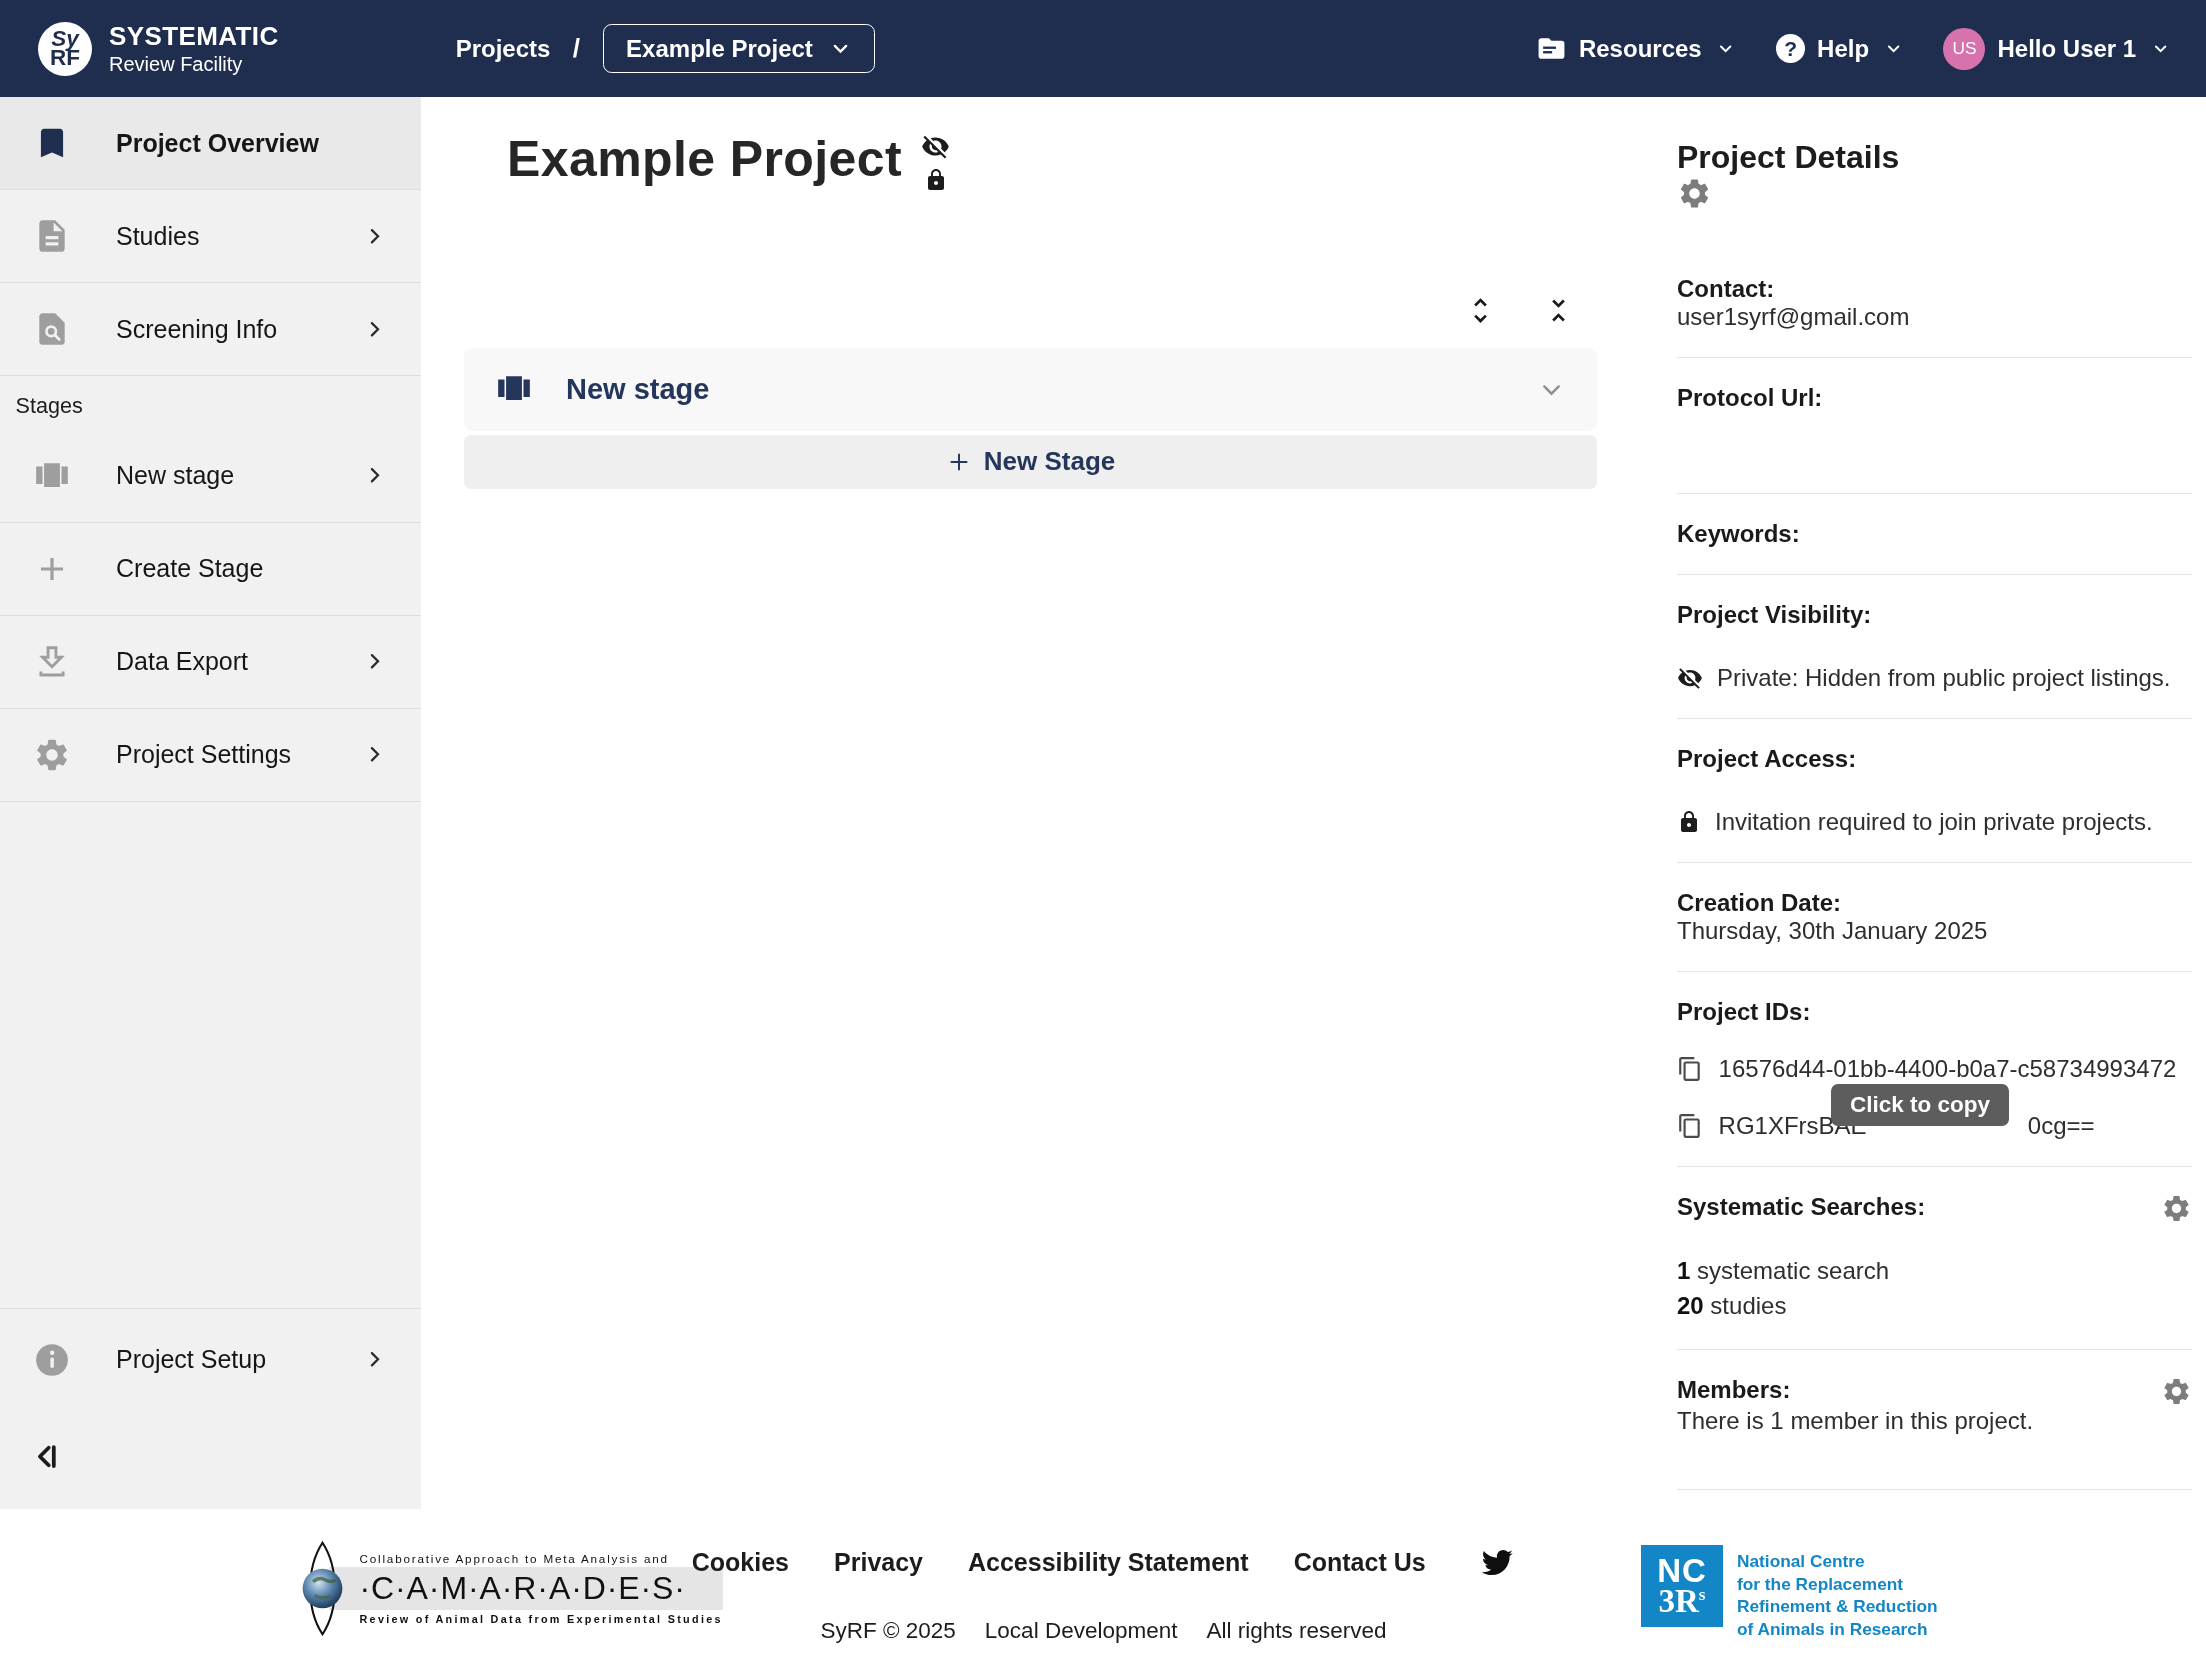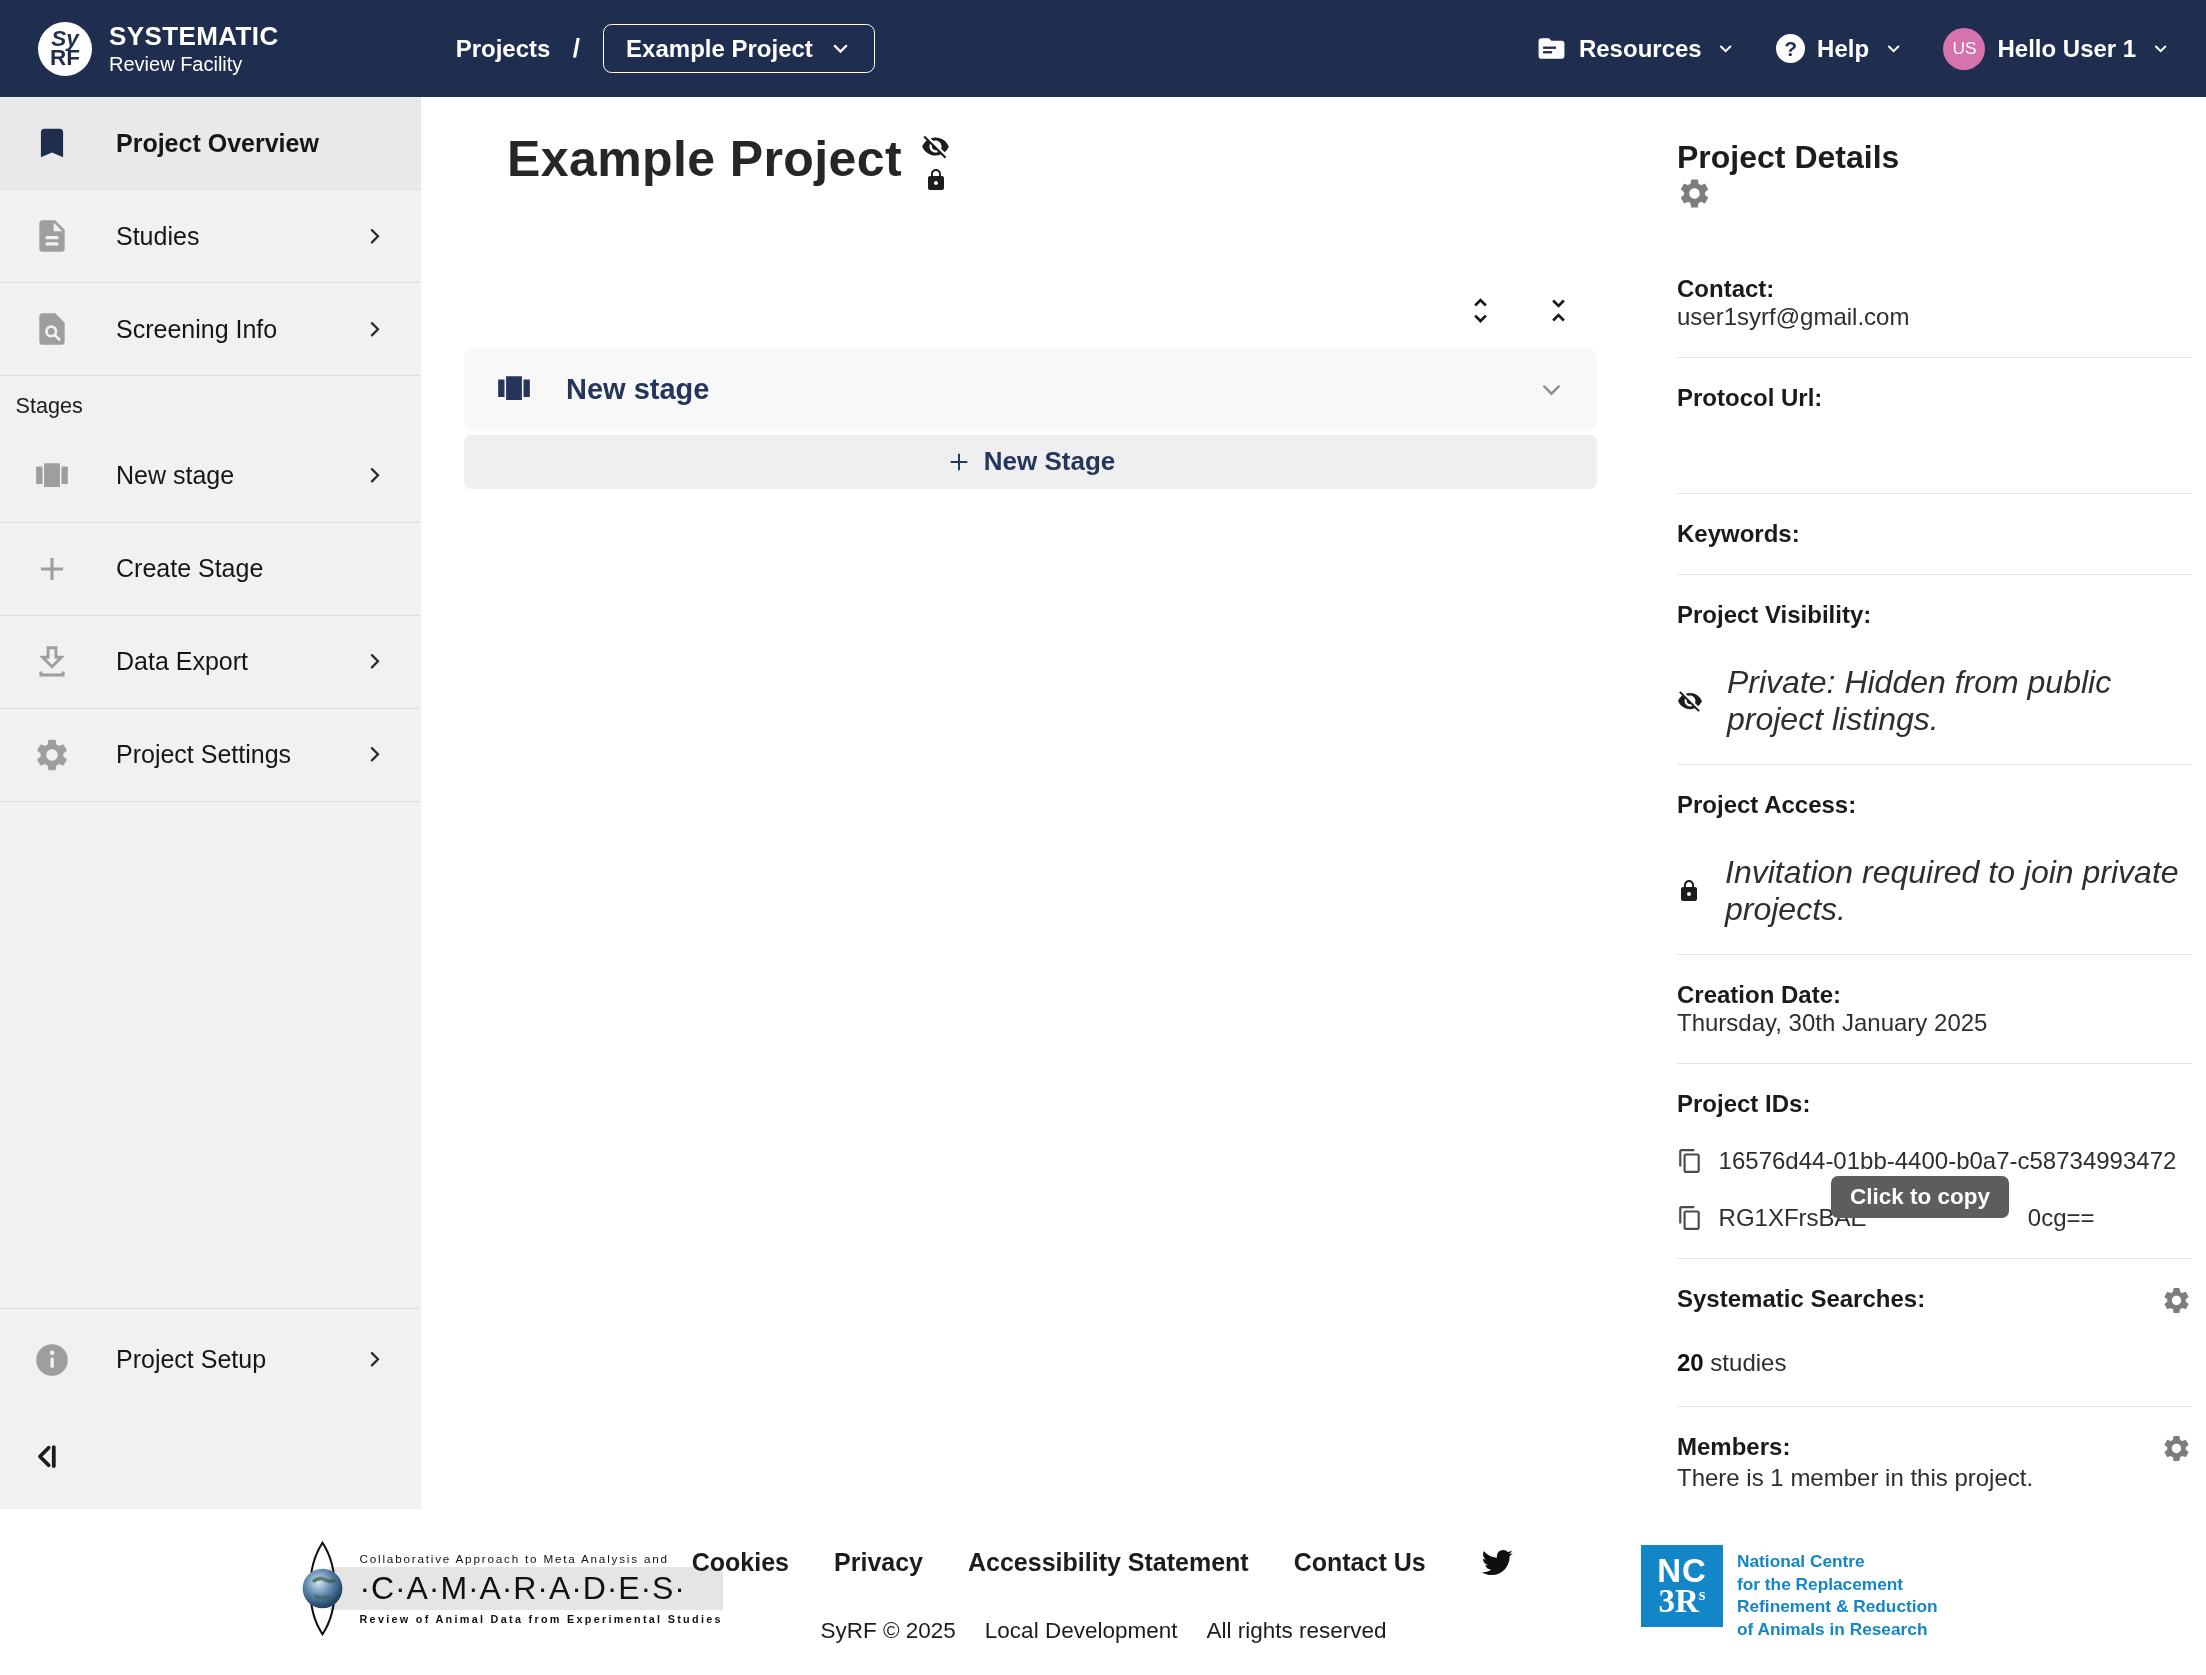--- a/index.html
+++ b/index.html
@@ -103,21 +103,21 @@
     padding: 0 14px 0 30px; overflow: hidden;
   }
   .dt-head { display: flex; align-items: flex-start; justify-content: space-between; margin-top: 42px; flex-direction: column; }
   .dt-title { font-size: 32px; font-weight: bold; color: #1d1d1d; }
   .gear-btn { color: #7d7d7d; cursor: pointer; flex: 0 0 auto; }
   .section { padding: 26px 0; border-bottom: 0.9px solid #e4e4e4; }
   .section.first { padding-top: 64px; }
   .dt-label { font-size: 24px; font-weight: bold; color: #1a1a1a; }
   .dt-value { font-size: 24px; color: #2e2e2e; }
   .dt-spacer { height: 55px; }
-  .icon-line { display: flex; align-items: center; gap: 24px; margin-top: 35px; font-size: 32px; color: #2e2e2e; font-style: italic; }
+  .icon-line { display: flex; align-items: center; gap: 14px; margin-top: 35px; font-size: 24px; color: #2e2e2e; }
   .icon-line .li-icon { color: #1c1c1c; flex: 0 0 auto; }
   .id-row { display: flex; align-items: center; gap: 15.6px; margin-top: 29px; font-size: 24px; color: #2e2e2e; cursor: pointer; position: relative; }
   .copy-icon { color: #4a4a4a; flex: 0 0 auto; }
   .id-hidden-gap { display: inline-block; width: 130px; }
   .tooltip {
     position: absolute; left: 154px; top: -28px;
     background: #5d5d5d; color: #ffffff; font-size: 22.5px; font-weight: bold;
     padding: 7.8px 19px; border-radius: 7px; white-space: nowrap;
   }
   .sec-head { display: flex; align-items: flex-start; justify-content: space-between; }
@@ -386,20 +386,21 @@
   </div>
 
   <div class="section">
     <div class="sec-head">
       <div class="dt-label">Systematic Searches:</div>
       <svg class="gear-btn" width="31" height="31" viewBox="0 0 24 24">
           <path d="M19.14,12.94c0.04-0.3,0.06-0.61,0.06-0.94c0-0.32-0.02-0.64-0.07-0.94l2.03-1.58c0.18-0.14,0.23-0.41,0.12-0.61 l-1.92-3.32c-0.12-0.22-0.37-0.29-0.59-0.22l-2.39,0.96c-0.5-0.38-1.03-0.7-1.62-0.94L14.4,2.81c-0.04-0.24-0.24-0.41-0.48-0.41 h-3.84c-0.24,0-0.43,0.17-0.47,0.41L9.25,5.35C8.66,5.59,8.12,5.92,7.63,6.29L5.24,5.33c-0.22-0.08-0.47,0-0.59,0.22L2.74,8.87 C2.62,9.08,2.66,9.34,2.86,9.48l2.03,1.58C4.84,11.36,4.8,11.69,4.8,12s0.02,0.64,0.07,0.94l-2.03,1.58 c-0.18,0.14-0.23,0.41-0.12,0.61l1.92,3.32c0.12,0.22,0.37,0.29,0.59,0.22l2.39-0.96c0.5,0.38,1.03,0.7,1.62,0.94l0.36,2.54 c0.05,0.24,0.24,0.41,0.48,0.41h3.84c0.24,0,0.44-0.17,0.47-0.41l0.36-2.54c0.59-0.24,1.13-0.56,1.62-0.94l2.39,0.96 c0.22,0.08,0.47,0,0.59-0.22l1.92-3.32c0.12-0.22,0.07-0.47-0.12-0.61L19.14,12.94z M12,15.6c-1.98,0-3.6-1.62-3.6-3.6 s1.62-3.6,3.6-3.6s3.6,1.62,3.6,3.6S13.98,15.6,12,15.6z" fill="currentColor"></path>
         </svg>
     </div>
     <div class="counts">
+      <div class="count-line"><b>1</b><span> systematic search</span></div>
       <div class="count-line"><b>20</b><span> studies</span></div>
     </div>
   </div>
 
   <div class="section members-section">
     <div class="sec-head">
       <div class="dt-label">Members:</div>
       <svg class="gear-btn" width="31" height="31" viewBox="0 0 24 24">
           <path d="M19.14,12.94c0.04-0.3,0.06-0.61,0.06-0.94c0-0.32-0.02-0.64-0.07-0.94l2.03-1.58c0.18-0.14,0.23-0.41,0.12-0.61 l-1.92-3.32c-0.12-0.22-0.37-0.29-0.59-0.22l-2.39,0.96c-0.5-0.38-1.03-0.7-1.62-0.94L14.4,2.81c-0.04-0.24-0.24-0.41-0.48-0.41 h-3.84c-0.24,0-0.43,0.17-0.47,0.41L9.25,5.35C8.66,5.59,8.12,5.92,7.63,6.29L5.24,5.33c-0.22-0.08-0.47,0-0.59,0.22L2.74,8.87 C2.62,9.08,2.66,9.34,2.86,9.48l2.03,1.58C4.84,11.36,4.8,11.69,4.8,12s0.02,0.64,0.07,0.94l-2.03,1.58 c-0.18,0.14-0.23,0.41-0.12,0.61l1.92,3.32c0.12,0.22,0.37,0.29,0.59,0.22l2.39-0.96c0.5,0.38,1.03,0.7,1.62,0.94l0.36,2.54 c0.05,0.24,0.24,0.41,0.48,0.41h3.84c0.24,0,0.44-0.17,0.47-0.41l0.36-2.54c0.59-0.24,1.13-0.56,1.62-0.94l2.39,0.96 c0.22,0.08,0.47,0,0.59-0.22l1.92-3.32c0.12-0.22,0.07-0.47-0.12-0.61L19.14,12.94z M12,15.6c-1.98,0-3.6-1.62-3.6-3.6 s1.62-3.6,3.6-3.6s3.6,1.62,3.6,3.6S13.98,15.6,12,15.6z" fill="currentColor"></path>
         </svg>

